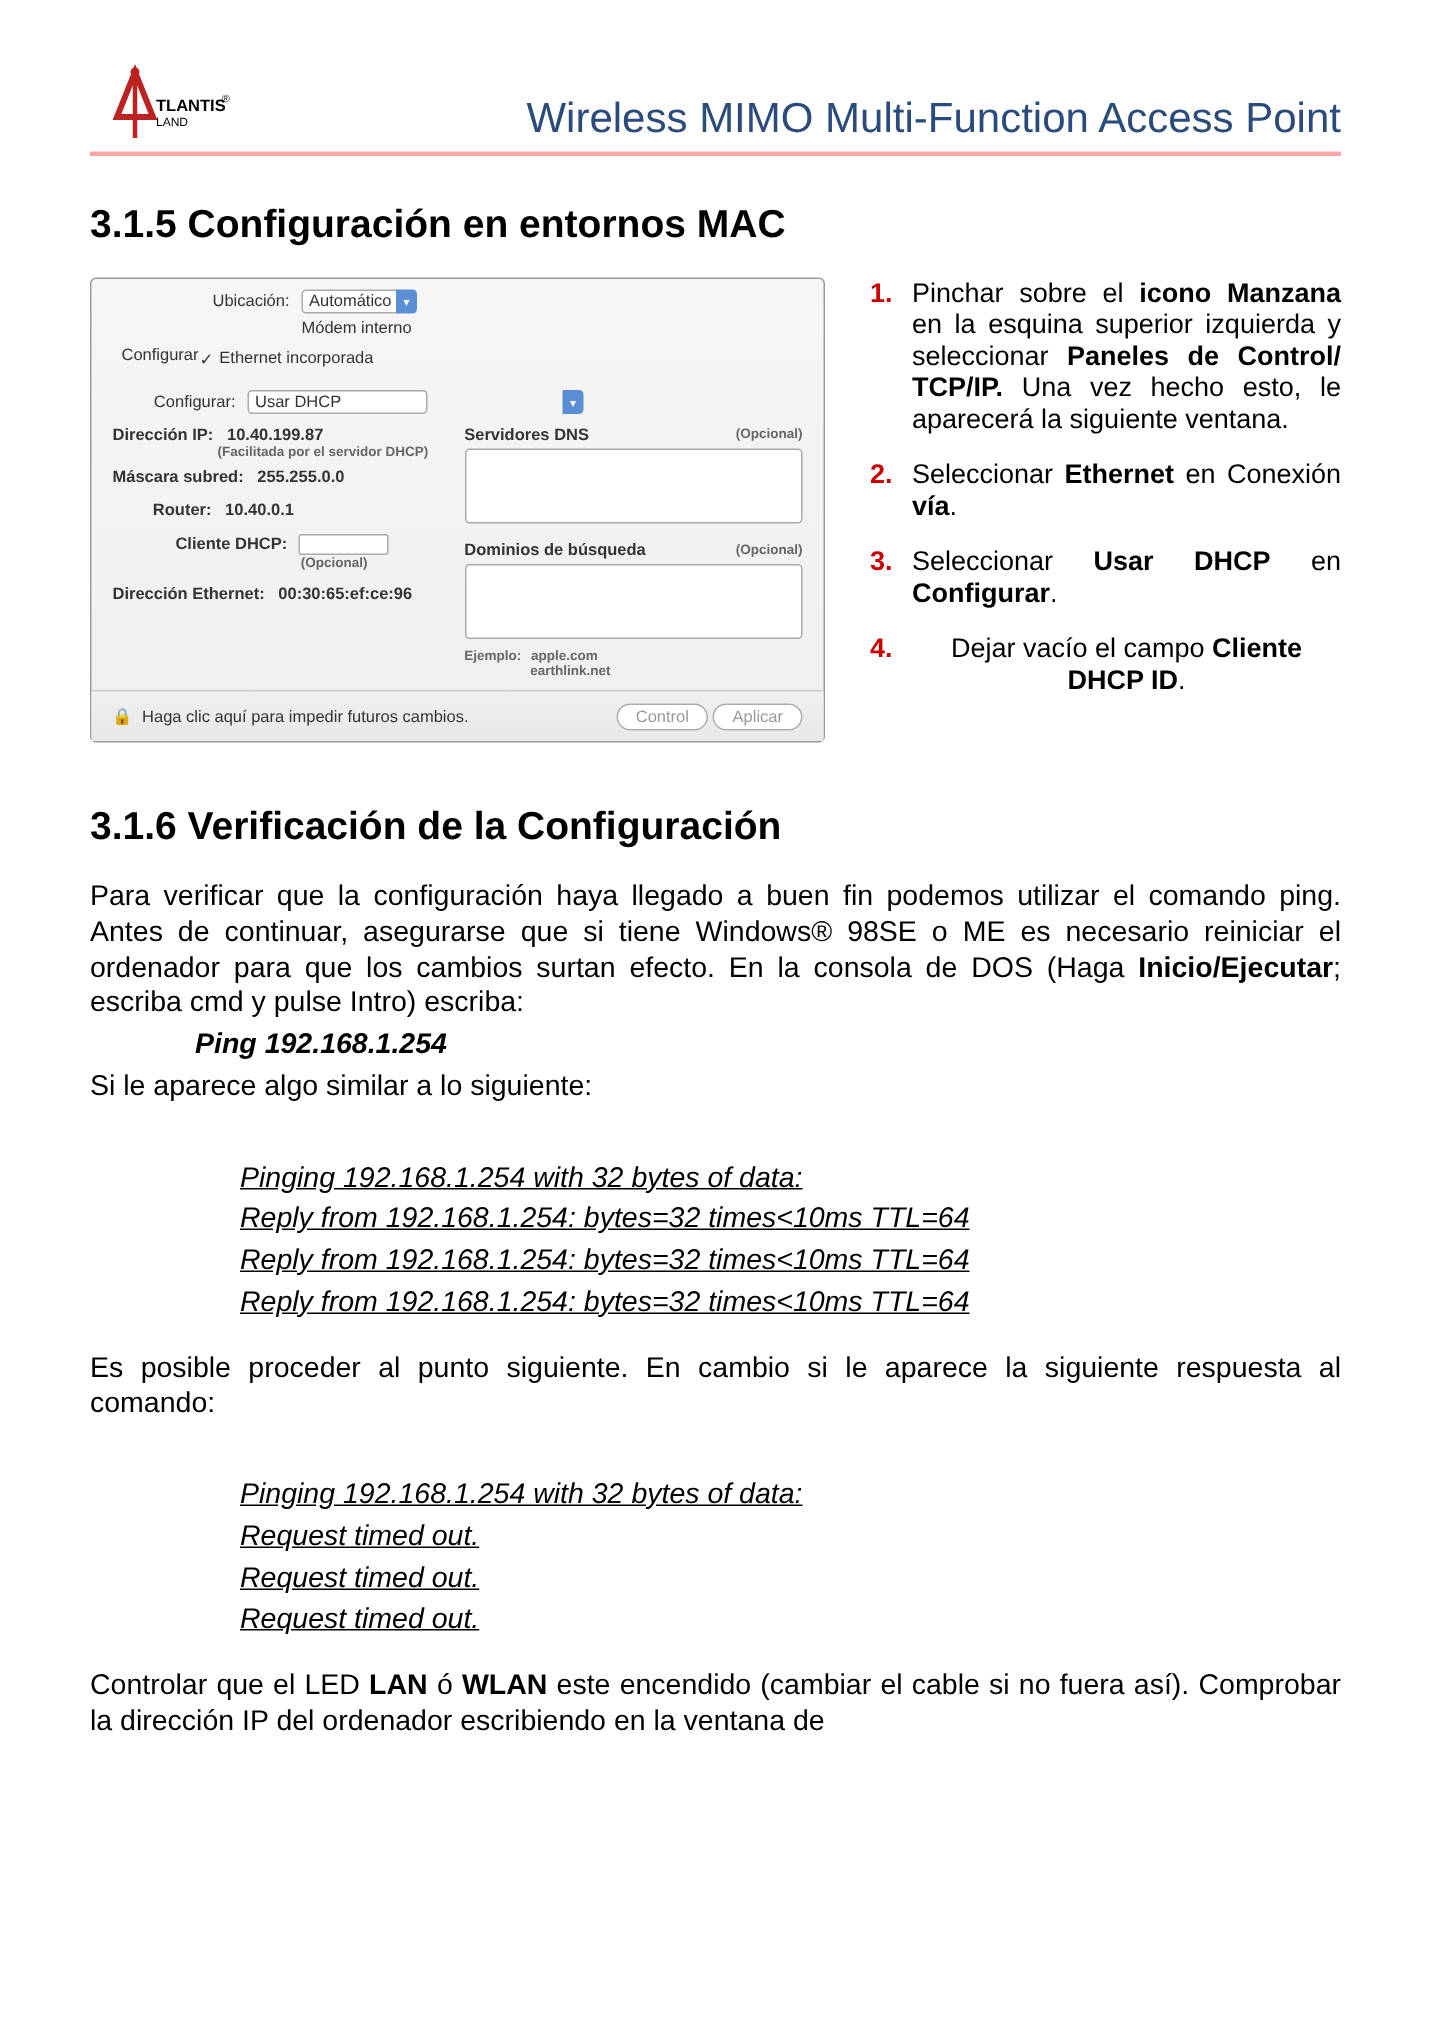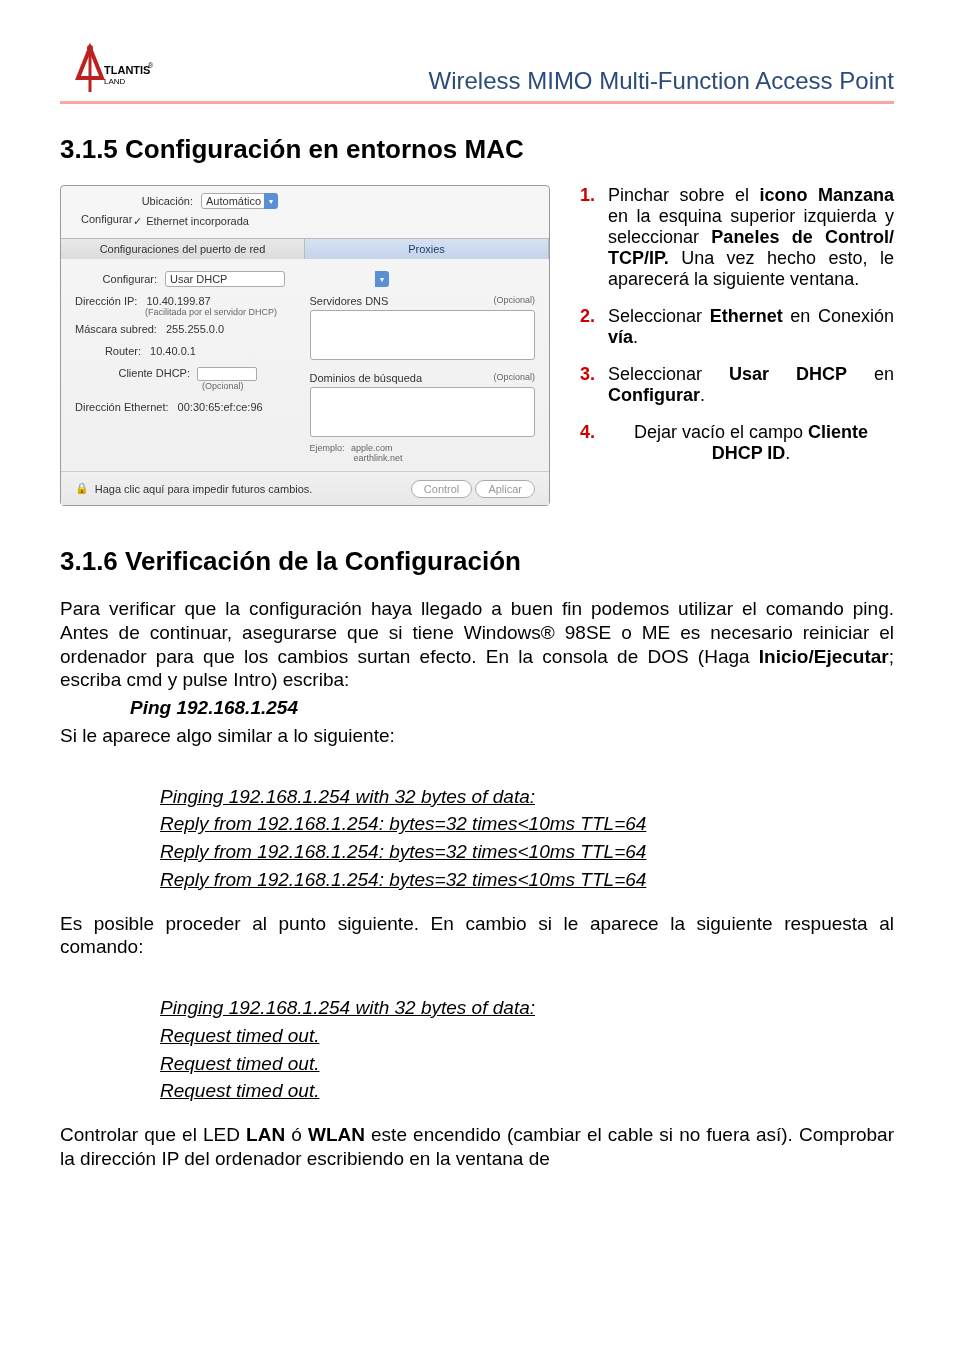--- a/index.html
+++ b/index.html
@@ -20,21 +20,21 @@
     }
     .logo {
       width: 100px;
       height: 55px;
       display: flex;
       flex-direction: column;
       align-items: center;
     }
     .logo svg { width: 100px; height: 55px; }
     .header-title {
-      font-size: 24px;
+      font-size: 28px;
       color: #2a4b7c;
       font-weight: normal;
     }
     h2.section-title {
       font-size: 26px;
       font-weight: bold;
       margin-bottom: 20px;
     }
     .two-col {
       display: flex;
@@ -92,21 +92,21 @@
       background: linear-gradient(#d6e2f2,#c3d3ea);
       color: #1a3d6e;
     }
     .mac-body {
       padding: 12px 14px 8px 14px;
     }
     .mac-config-row {
       display:flex; align-items:center; margin-bottom: 6px;
     }
     .mac-body-cols {
-      display:flex; gap: 9px; margin-top: 8px;
+      display:flex; gap: 9px; margin-top: 8px; font-weight: bold;
     }
     .col-left { flex: 1; font-size: 11px; }
     .col-right { flex: 1; font-size: 11px; }
     .small-note { font-size: 9px; color:#666; }
     .list-box {
       border:1px solid #aaa; background:#fff; height:50px; width:100%;
       border-radius:3px; margin-top:3px;
     }
     .mac-footer {
       display:flex; align-items:center; justify-content:space-between;
@@ -163,31 +163,31 @@
 <div class="two-col">
 
   <div class="mac-panel">
     <div class="mac-top">
       <div class="mac-row">
         <span class="mac-label">Ubicación:</span>
         <span class="mac-select">Automático</span>
         <span class="mac-blue-cap">▾</span>
       </div>
       <div class="mac-row">
+        <span class="mac-label"></span>
+        <span>Módem interno</span>
+      </div>
+      <div class="mac-row">
         <span class="mac-label" style="text-align:left;padding-left:10px;">Configurar</span>
       </div>
       <div class="mac-row" style="margin-top:-16px;">
         <span class="mac-label" style="width:62px;"></span>
         <span style="margin-right:4px;">✓</span>
         <span>Ethernet incorporada</span>
       </div>
-    </div>
-    <div class="mac-tabbar">
-      <div class="mac-tab">Configuraciones del puerto de red</div>
-      <div class="mac-tab active">Proxies</div>
     </div>
     <div class="mac-body">
       <div class="mac-config-row">
         <span class="mac-label" style="width:90px;">Configurar:</span>
         <span class="mac-select" style="width:120px;">Usar DHCP</span>
         <span class="mac-blue-cap" style="margin-left:90px;">▾</span>
       </div>
       <div class="mac-body-cols">
         <div class="col-left">
           <div style="margin-bottom:6px;">

